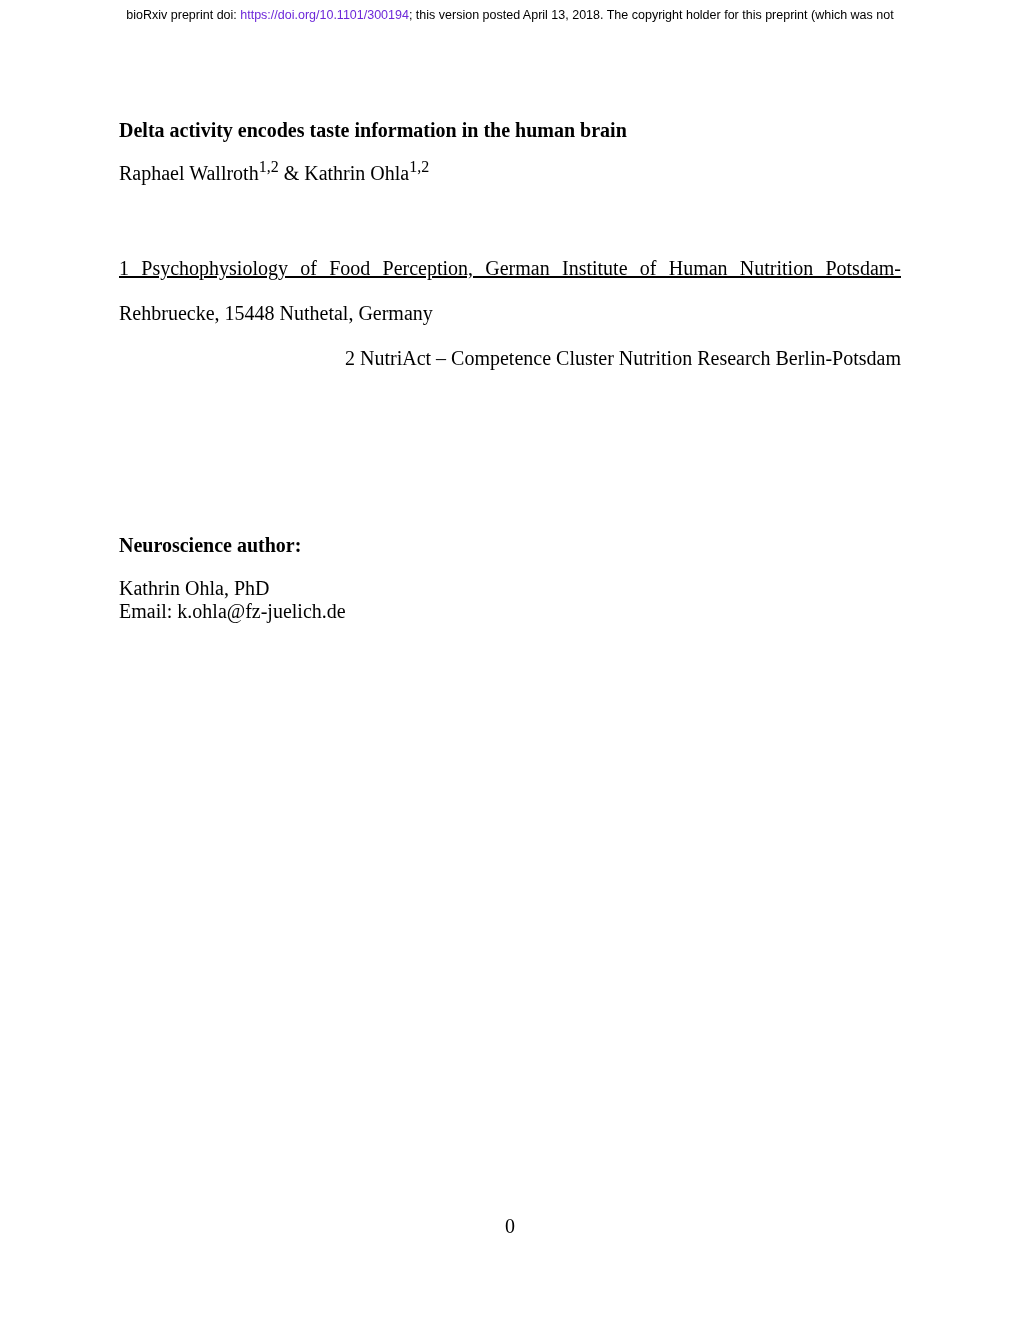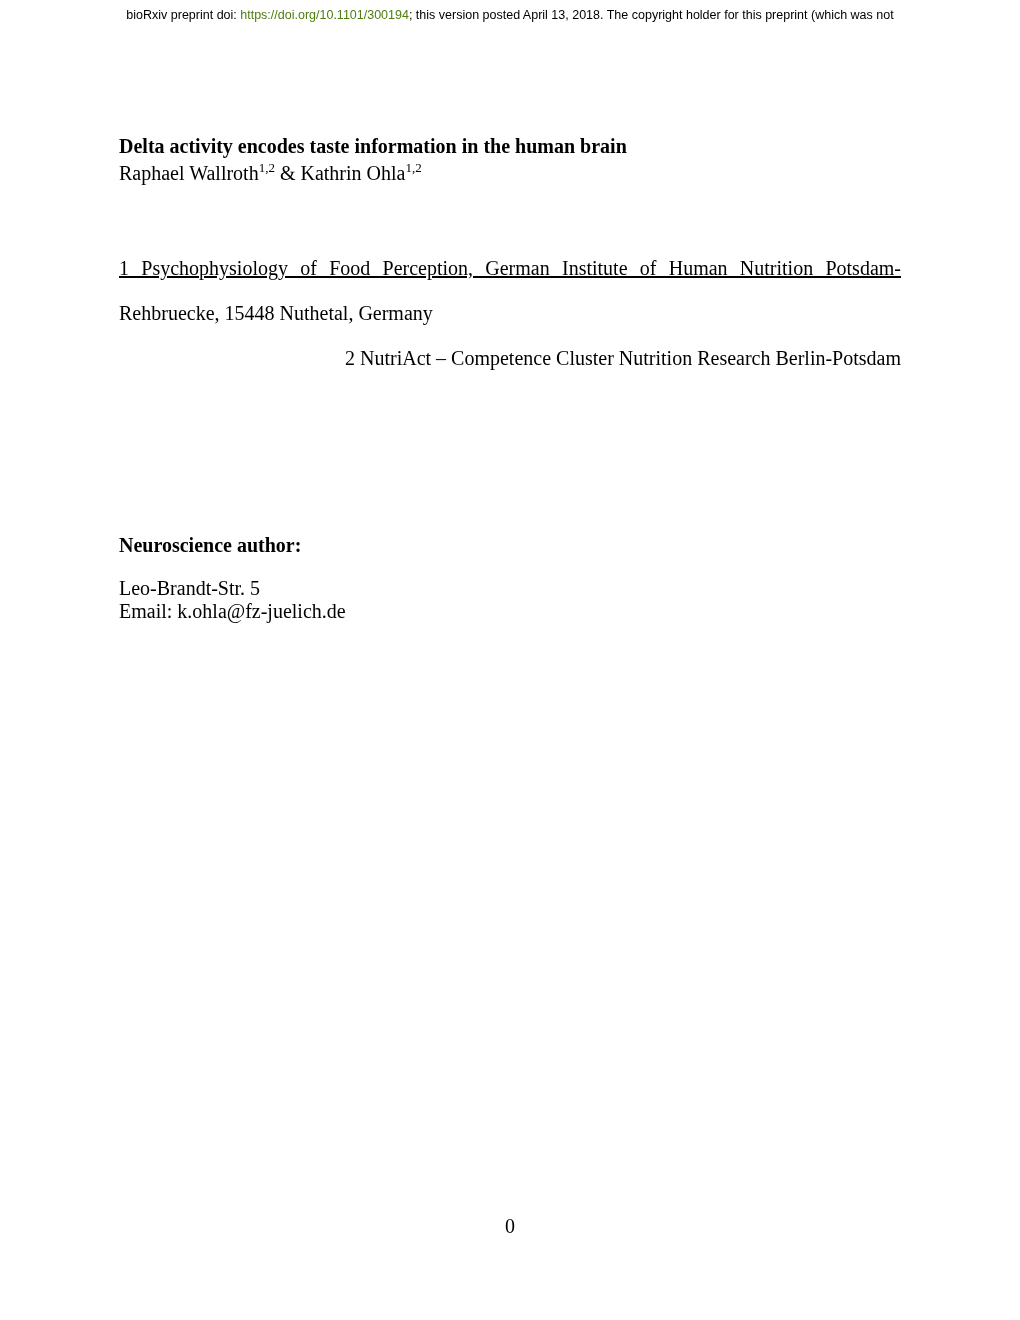--- a/index.html
+++ b/index.html
@@ -18,50 +18,49 @@
     top: 7px;
     left: 0;
     width: 100%;
     text-align: center;
     font-family: "Liberation Sans", sans-serif;
     font-size: 12.5px;
     line-height: 17px;
     color: #000000;
   }
   .doi-link {
-    color: #4d7c0f;
+    color: #6d28d9;
     text-decoration: none;
     cursor: pointer;
   }
   .content {
     position: absolute;
     left: 119px;
     width: 782px;
     top: 0;
     font-size: 20px;
   }
   .paper-title {
     position: absolute;
     top: 116px;
     left: 0;
     width: 100%;
     font-size: 20px;
     font-weight: bold;
     line-height: 28px;
-    margin-top: 16px;
   }
   .author-line {
     position: absolute;
     top: 159px;
     left: 0;
     width: 100%;
     line-height: 28px;
   }
   .author-line sup {
-    font-size: 13px;
+    font-size: 16px;
     vertical-align: super;
     line-height: 0;
   }
   .affil-line-justified {
     position: absolute;
     top: 254px;
     left: 0;
     display: block;
     width: 100%;
     line-height: 28px;
@@ -126,21 +125,21 @@
 
     <div class="author-line"><span>Raphael Wallroth</span><sup>1,2</sup><span> &amp; </span><span>Kathrin Ohla</span><sup>1,2</sup></div>
 
     <span class="affil-line-justified">1 Psychophysiology of Food Perception, German Institute of Human Nutrition Potsdam-</span>
     <div class="affil-line2">Rehbruecke, 15448 Nuthetal, Germany</div>
     <div class="affil2">2 NutriAct – Competence Cluster Nutrition Research Berlin-Potsdam</div>
 
     <div class="corr-heading">Neuroscience author:</div>
 
     <div class="contact-block">
-      <div>Leo-Brandt-Str. 5</div>
+      <div>Kathrin Ohla, PhD</div>
       <div>Email: k.ohla@fz-juelich.de</div>
     </div>
 
   </div>
 
   <div class="page-number">0</div>
 
 </div>
 
 </body></html>

